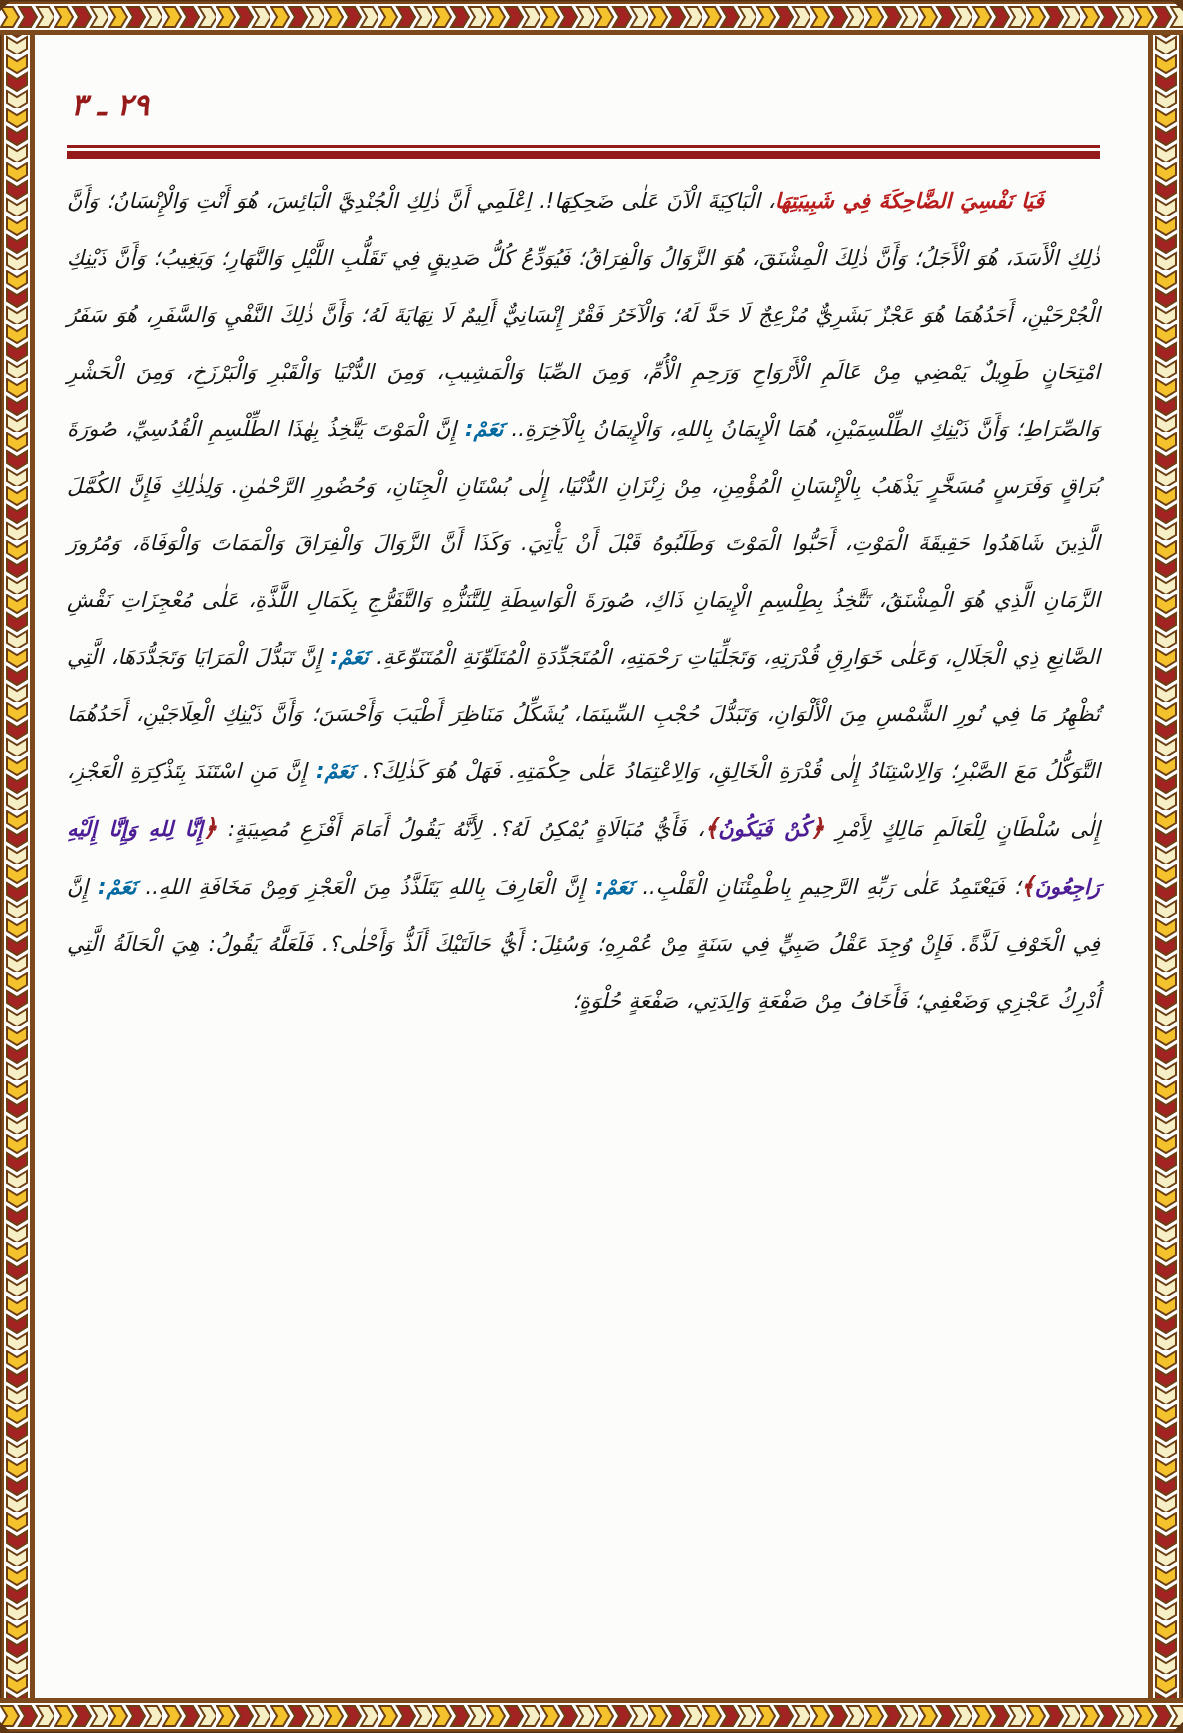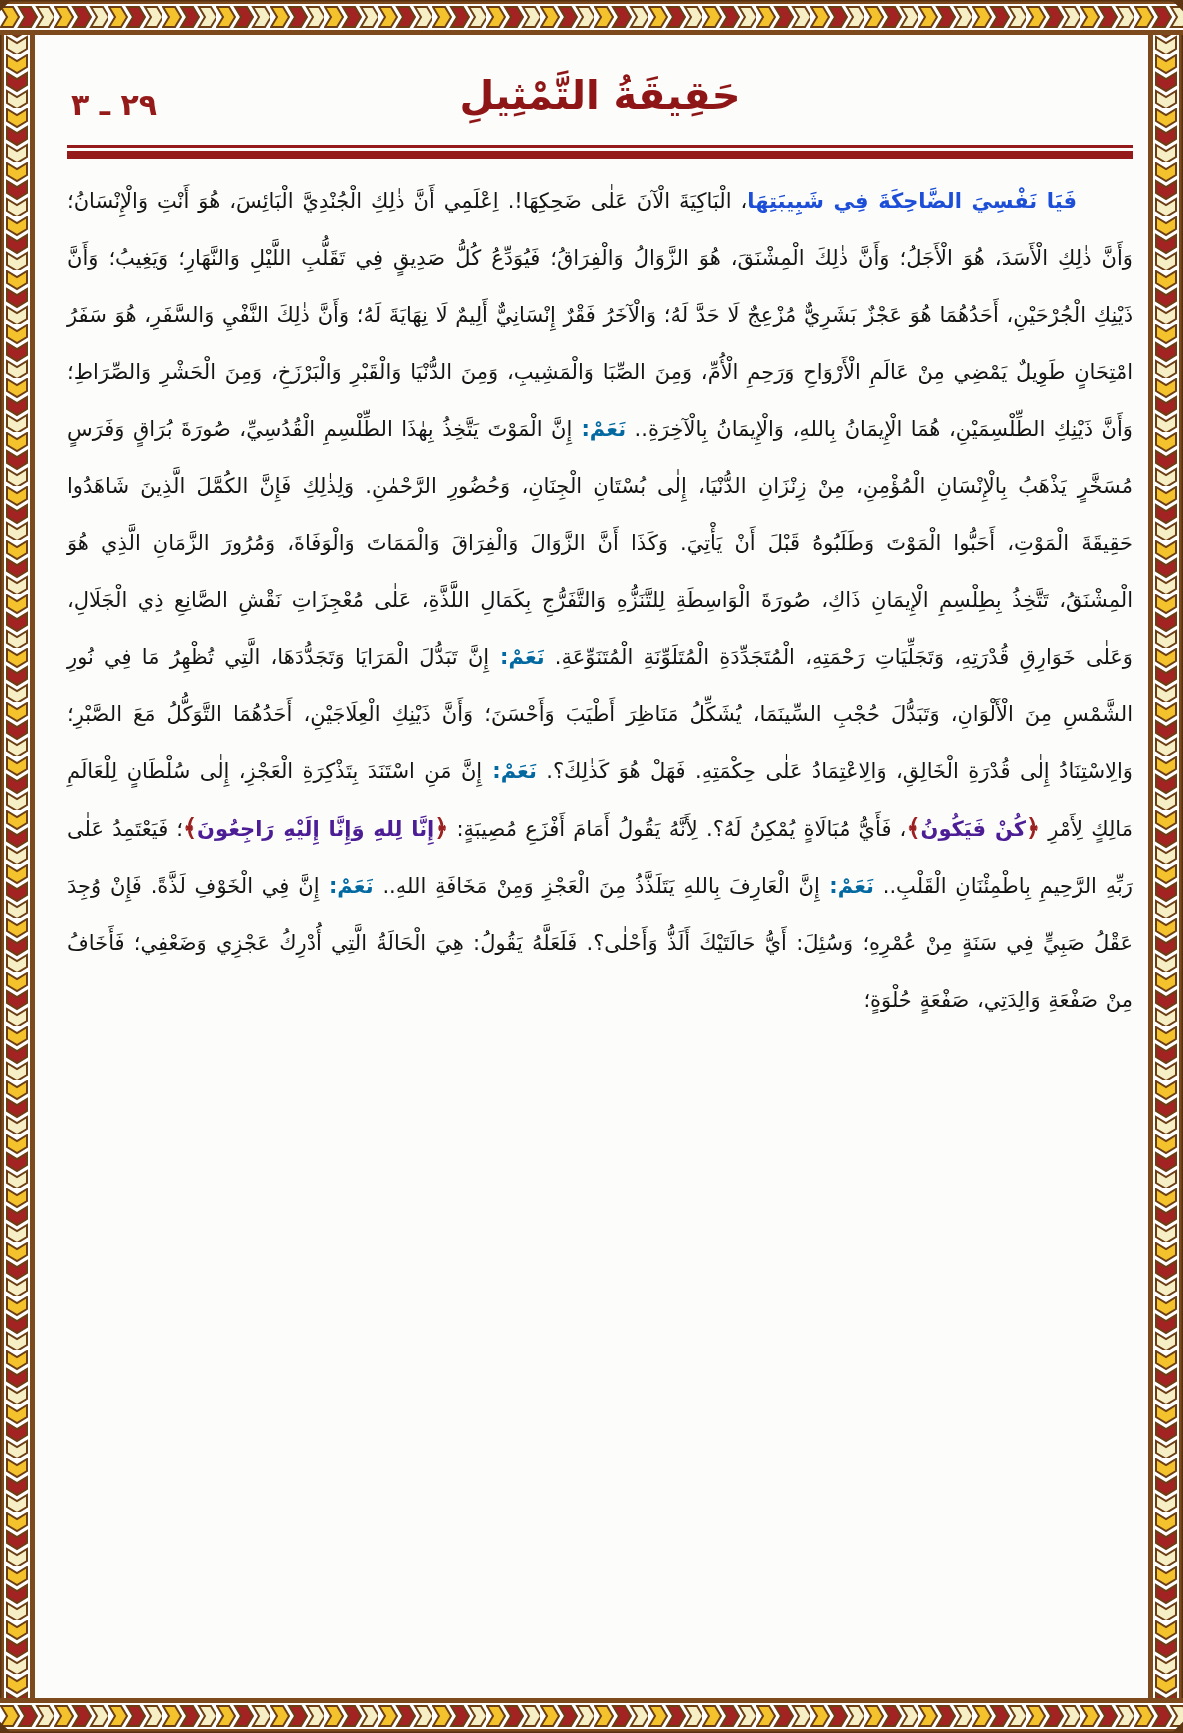--- a/index.html
+++ b/index.html
@@ -20,24 +20,25 @@
   }
   .spur-tl{top:-8px;left:-8px;}
   .spur-tr{top:-8px;right:-8px;}
   .spur-bl{bottom:-8px;left:-8px;}
   .spur-br{bottom:-8px;right:-8px;}
 
   
   .content{
     position:absolute;top:35px;right:35px;bottom:35px;left:35px;
     background:#fcfcfa;
-    padding:26px 15px 0 32px;
+    padding:26px 48px 0 32px;
     direction:rtl;
     box-sizing:border-box;
     overflow:hidden;
+    font-style:italic;
   }
   .header{position:relative;height:74px;}
   .page-number{
     position:absolute;left:4px;top:26px;
     color:#951a1a;font-weight:bold;font-size:30px;
     direction:ltr;letter-spacing:2px;
   }
   .page-title{
     text-align:center;margin:0;padding-top:10px;
     color:#8e1616;font-weight:bold;font-size:40px;line-height:1.2;
@@ -52,21 +53,21 @@
     margin:0;
     font-size:21px;
     line-height:57px;
     color:#151515;
     text-align:justify;
     word-spacing:1px;
   }
   p.p-continuation{margin-top:6px;}
   p.p-main{margin-top:8px;text-indent:56px;}
   .kw{color:#0369a1;font-weight:bold;}
-  .lead-red{color:#1d4ed8;font-weight:bold;}
+  .lead-red{color:#b91c1c;font-weight:bold;}
   .verse{color:#4c1d95;font-weight:bold;}
   .bracket{color:#9b2020;font-weight:bold;font-size:24px;}
 </style>
 </head>
 <body>
 
 <svg class="frame-strip frame-left" width="35" height="1733" xmlns="http://www.w3.org/2000/svg">
   <defs>
     <pattern id="chainV" patternUnits="userSpaceOnUse" width="26" height="54" x="4">
       <rect width="26" height="54" fill="#ffffff"></rect>
@@ -132,21 +133,20 @@
 
 <div class="corner-spur spur-tl"></div>
 <div class="corner-spur spur-tr"></div>
 <div class="corner-spur spur-bl"></div>
 <div class="corner-spur spur-br"></div>
 
 <div class="content">
 
   <div class="header">
     <div class="page-number">٢٩ ـ ٣</div>
-    <h1 class="page-title">حَقِيقَةُ التَّمْثِيلِ</h1>
   </div>
 
   <div class="header-rule">
     <div class="rule-thin"></div>
     <div class="rule-gap"></div>
     <div class="rule-thick"></div>
   </div>
 
   <article>
 

